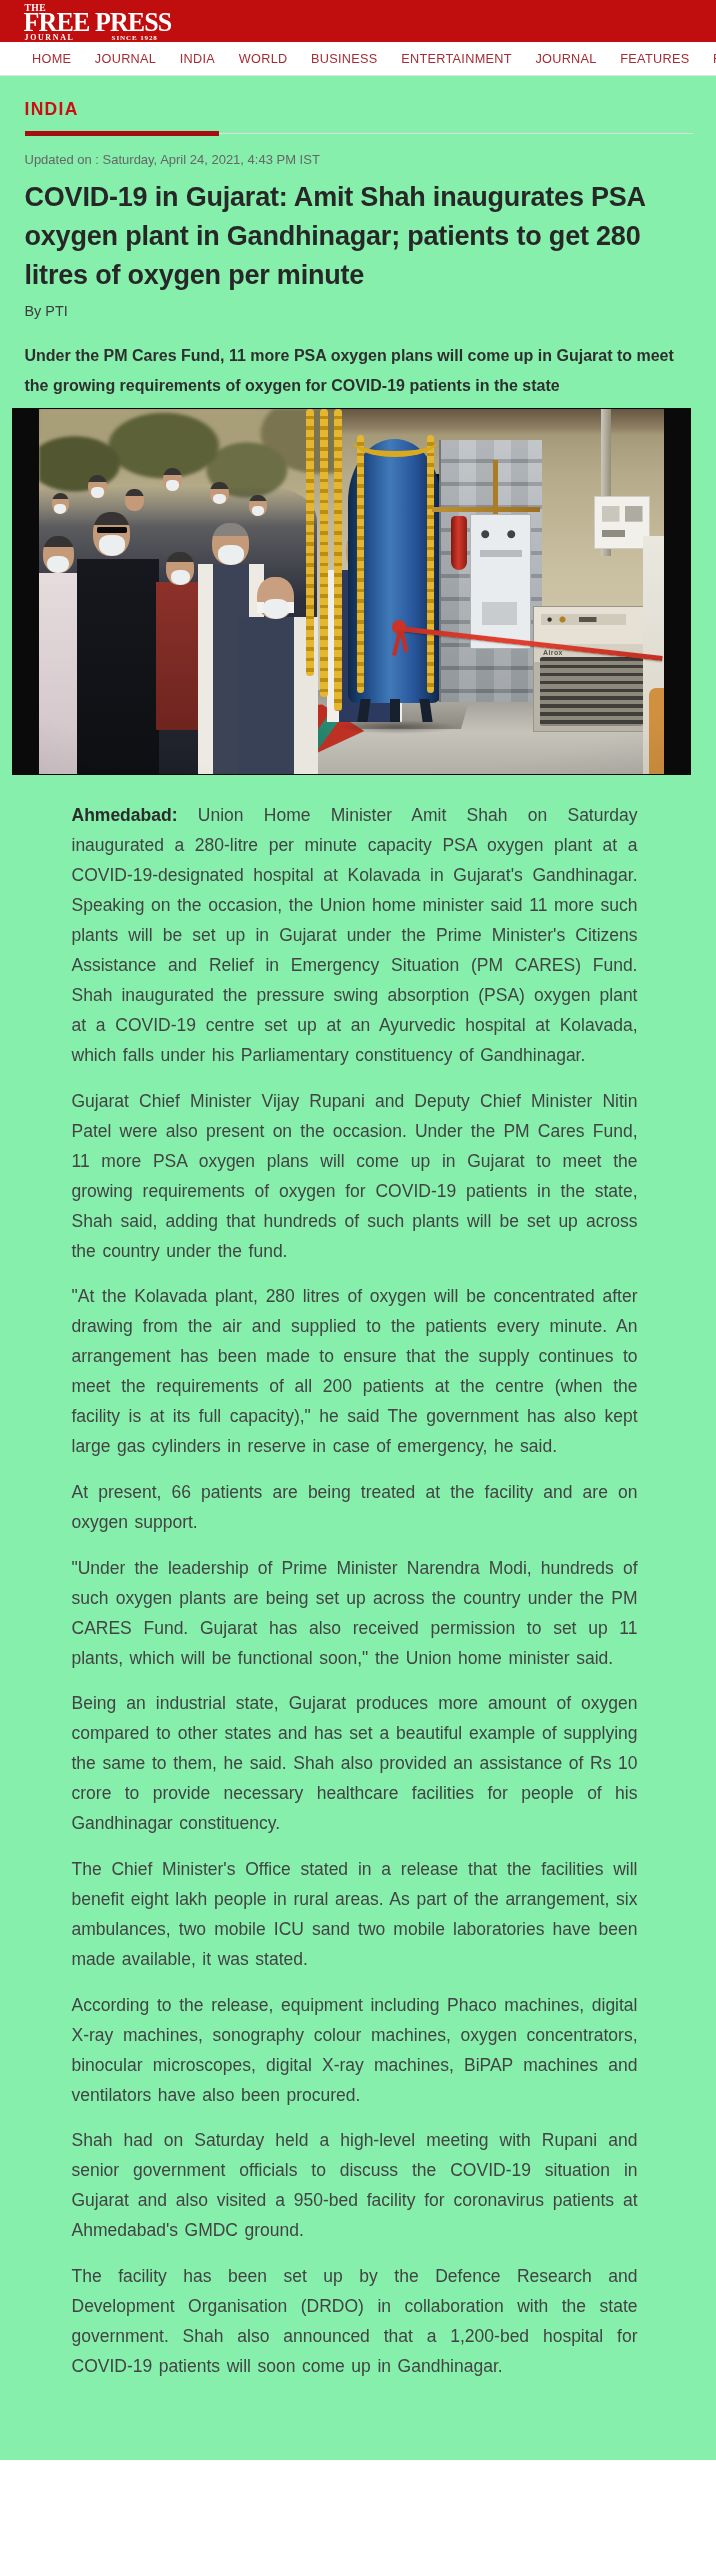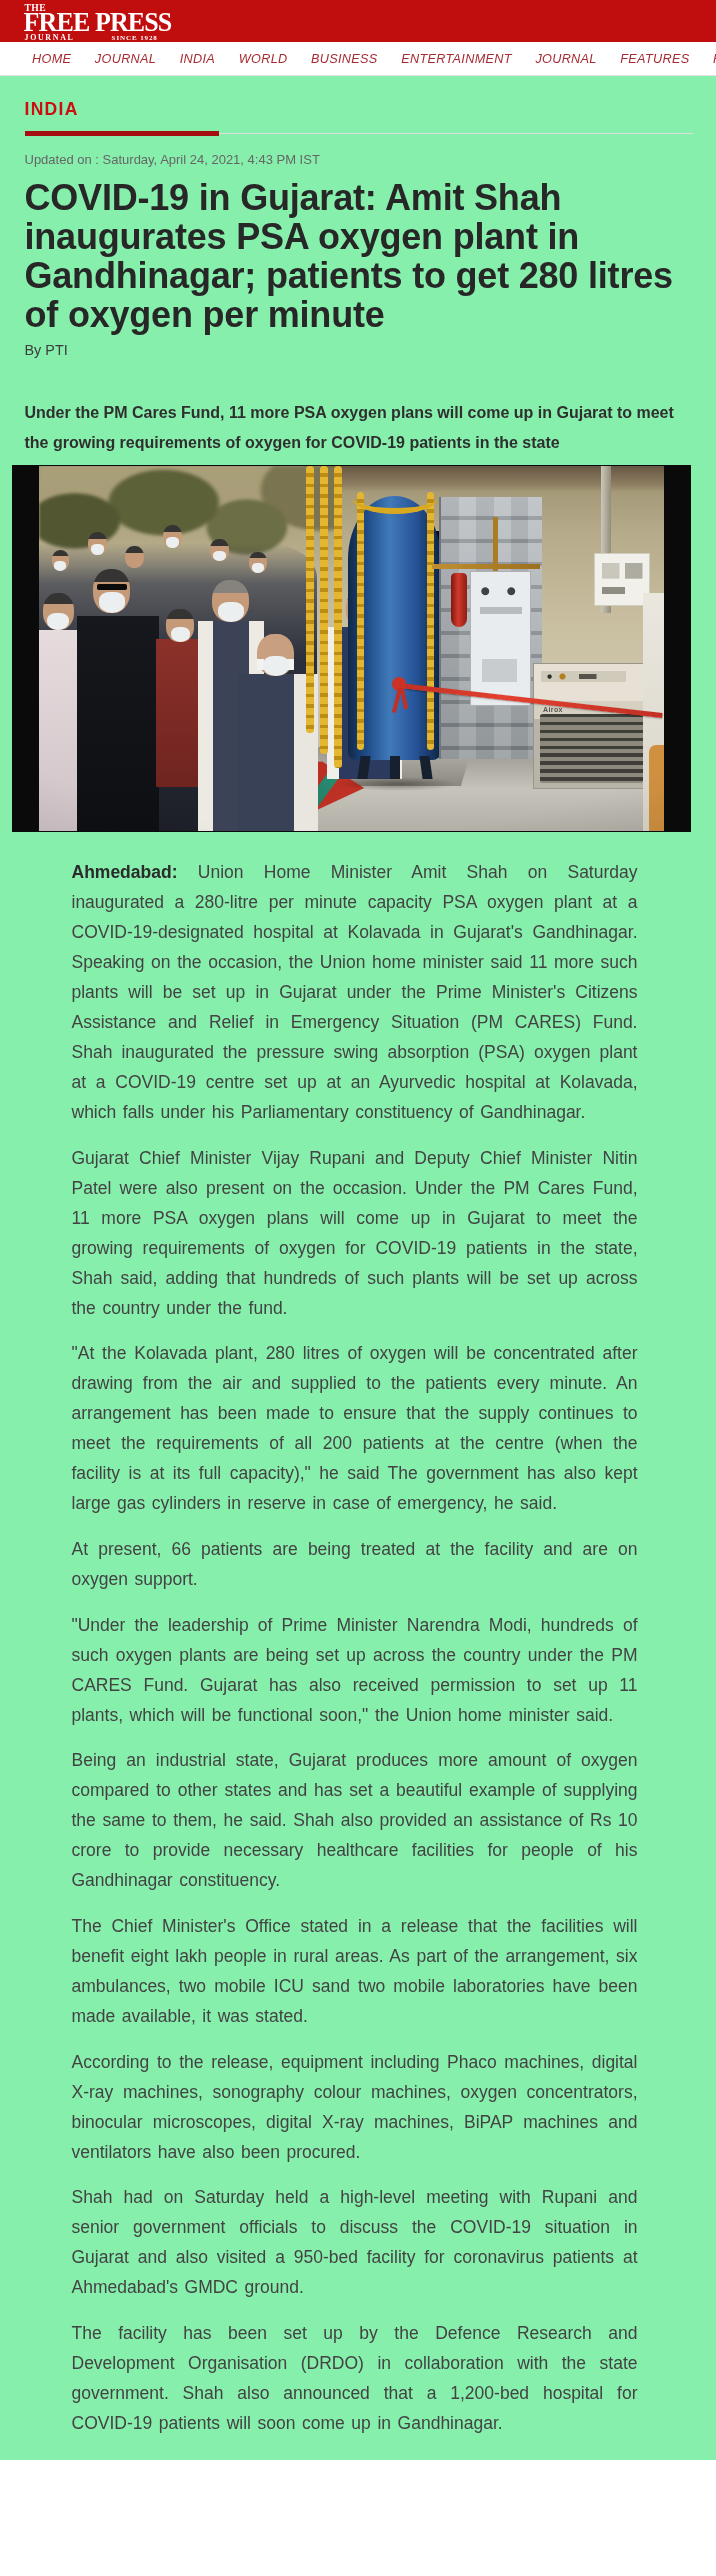--- a/index.html
+++ b/index.html
@@ -11,35 +11,35 @@
   .logo{position:absolute;left:23.6px;top:1.7px;width:153px;height:38px;color:#fff;
         font-family:"Liberation Serif", serif;cursor:pointer;}
   .logo-the{position:absolute;left:0.9px;top:0px;font-size:9.6px;font-weight:bold;letter-spacing:0.4px;}
   .logo-main{position:absolute;left:0px;top:6.1px;font-size:26px;font-weight:bold;letter-spacing:-0.9px;transform:scaleY(1.05);white-space:nowrap;}
   .logo-journal{position:absolute;left:0.9px;top:31px;font-size:7.9px;font-weight:bold;letter-spacing:1.7px;}
   .logo-since{position:absolute;left:88px;top:32px;font-size:7px;font-weight:bold;letter-spacing:0.9px;}
 
   
   .nav{height:33px;background:#fff;border-bottom:0.9px solid #e3e3e3;display:flex;align-items:center;
        padding-left:32px;gap:23.6px;white-space:nowrap;overflow:hidden;}
-  .nav a{color:#a72b33;font-size:12.7px;letter-spacing:0.3px;text-decoration:none;flex:0 0 auto;cursor:pointer;font-style:italic;}
+  .nav a{color:#a72b33;font-size:12.7px;letter-spacing:0.3px;text-decoration:none;flex:0 0 auto;cursor:pointer;}
 
   
   .content{padding:0 24.5px;}
   .section-head{margin-top:23px;}
   .section-label{display:inline-block;color:#cb0e12;font-size:17.5px;font-weight:bold;letter-spacing:1.3px;text-decoration:none;cursor:pointer;}
   .section-rule{position:relative;height:5.2px;margin-top:11.4px;}
   .section-rule .rule-gray{position:absolute;left:0;right:-1.7px;top:1.7px;height:0.9px;background:#dedede;}
   .section-rule .rule-red{position:absolute;left:0;top:0;width:194px;height:4.4px;background:#a50f12;}
 
   .updated{margin-top:15.7px;color:#666;font-size:13px;}
-  h1.article-title{margin:10.5px 0 0 0;color:#272727;font-size:36px;line-height:39px;font-weight:bold;
+  h1.article-title{margin:10.5px 0 0 0;color:#272727;font-size:27px;line-height:39px;font-weight:bold;
        letter-spacing:-0.2px;width:653px;}
   .byline{margin-top:8.7px;color:#3c3c3c;font-size:14.4px;}
-  .standfirst{margin-top:40px;color:#2f2f2f;font-size:16px;font-weight:bold;line-height:30px;width:653px;}
+  .standfirst{margin-top:22px;color:#2f2f2f;font-size:16px;font-weight:bold;line-height:30px;width:653px;}
 
   
   figure.hero{margin:7px 0 0 -12.2px;padding:0;width:679px;height:367px;background:#0a0a0a;
       display:flex;align-items:center;justify-content:center;}
   .photo{position:relative;width:625px;height:365px;overflow:hidden;
       background:linear-gradient(180deg,#9a8f6d 0%,#b5ab8a 18%,#c7bd9e 40%,#cfc6ab 60%,#c9c1a9 78%,#bdb6a2 100%);}
   .photo::after{content:"";position:absolute;inset:0;pointer-events:none;
       background:radial-gradient(120% 100% at 50% 40%, transparent 60%, rgba(0,0,0,.18));}
   .ph{position:absolute;}
   .ph-roofband{left:288px;top:0;width:337px;height:26px;background:linear-gradient(180deg,#665743,#8d7d61 70%,rgba(141,125,97,0));}

